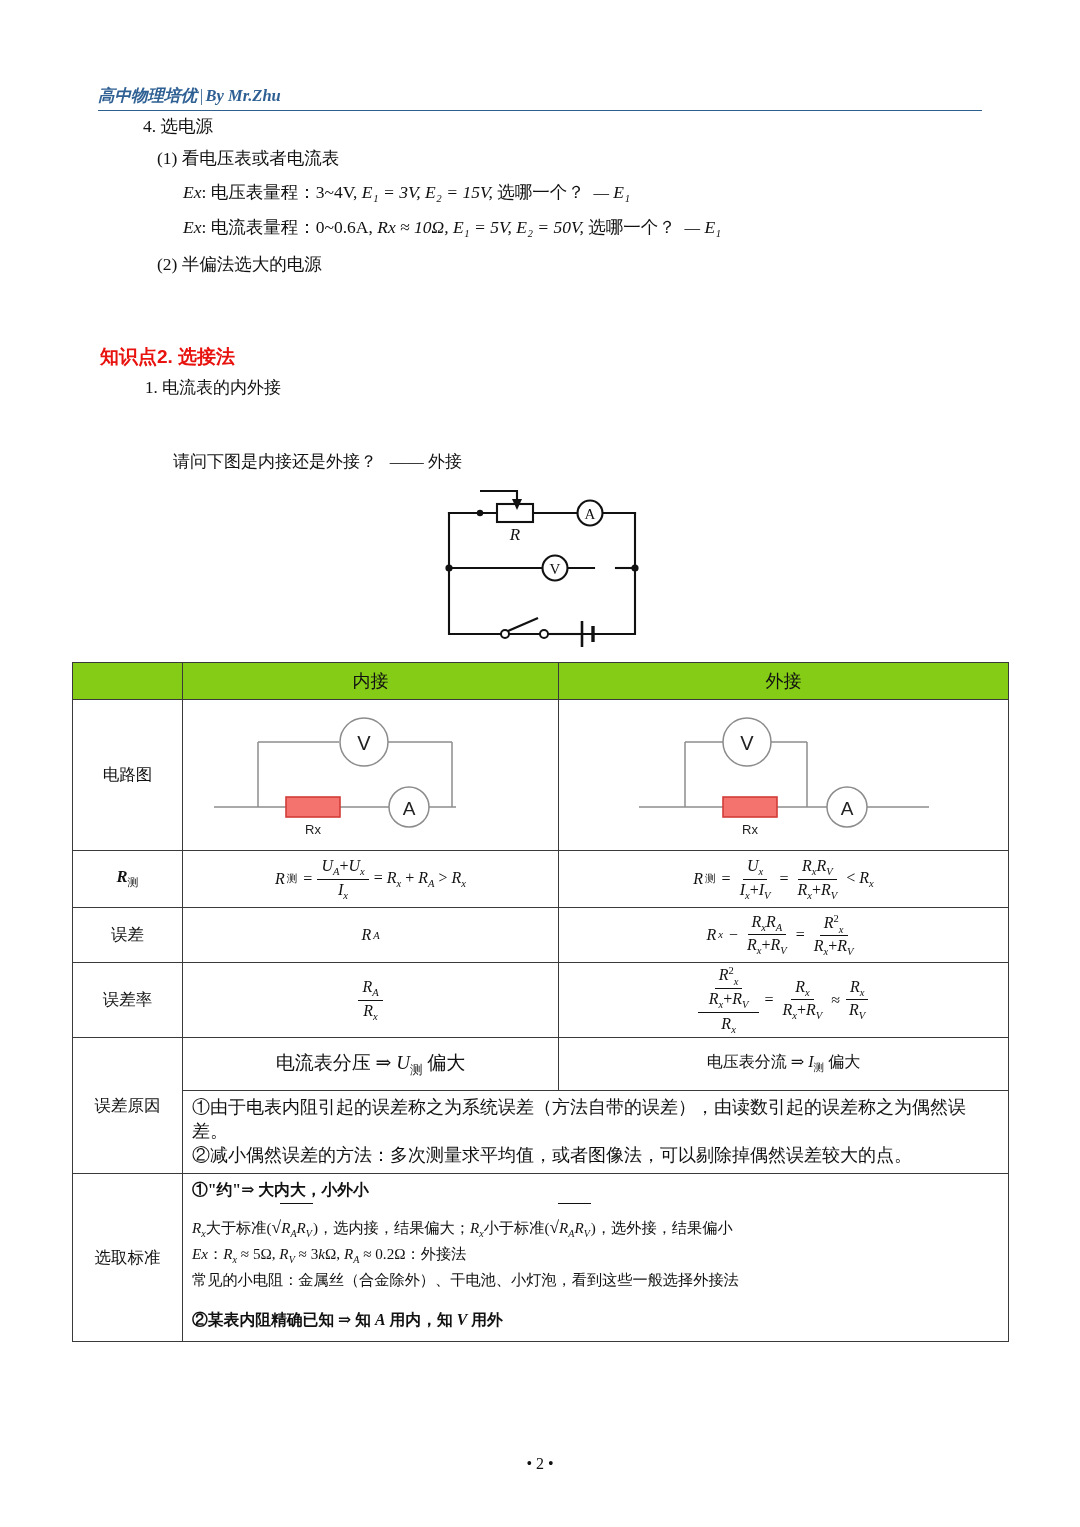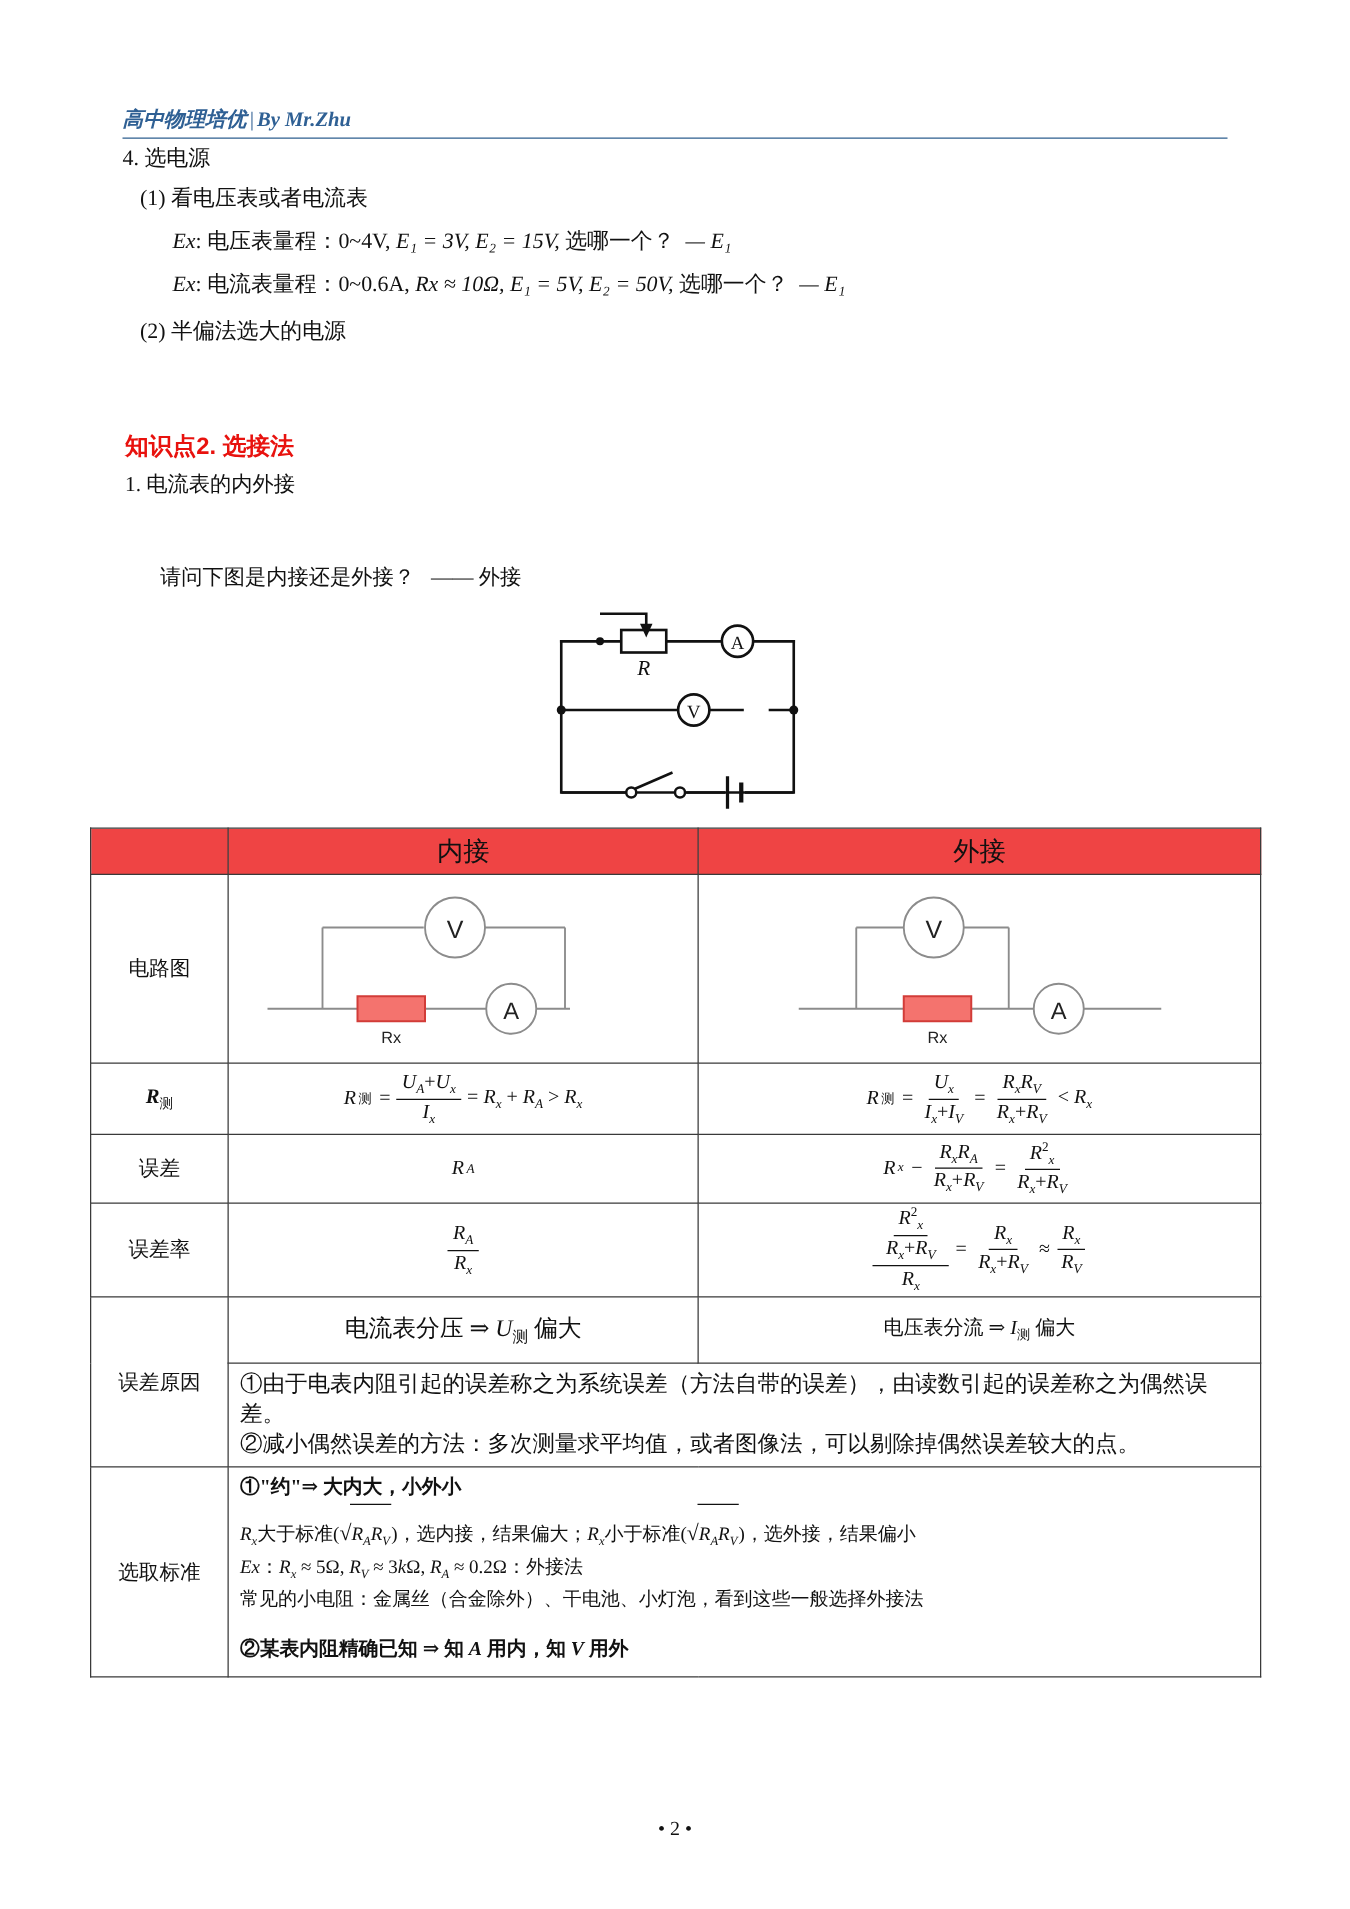--- a/index.html
+++ b/index.html
@@ -56,20 +56,21 @@
   }
   .header-right .sep { font-weight: normal; padding: 0 2px; }
 
   
   .txt {
     position: absolute;
     white-space: nowrap;
     font-size: 17.5px;
     line-height: 1.2;
     color: #111;
+    margin-left: 45px;
   }
   .ital { font-style: italic; }
   .mvar { font-style: italic; font-family: "Liberation Serif", "DejaVu Serif", serif; }
   .uline { text-decoration: underline; text-underline-offset: 3px; }
 
   .kp-title {
     position: absolute;
     left: 100px;
     top: 344px;
     font-family: "Liberation Sans", "DejaVu Sans", sans-serif;
@@ -96,24 +97,24 @@
     table-layout: fixed;
     font-size: 15.5px;
   }
   .tbl td, .tbl th {
     border: 1.1px solid #3a3a3a;
     padding: 0;
     vertical-align: middle;
     text-align: center;
   }
   .tbl .hdr {
-    background: #ef4444;
+    background: #84cc16;
     height: 36px;
     font-weight: normal;
-    font-size: 21px;
+    font-size: 18px;
   }
   .rowlabel {
     width: 110px;
     font-size: 16.5px;
   }
   .cellL { text-align: left; }
 
   .formula {
     font-family: "Liberation Serif", "DejaVu Serif", serif;
     font-size: 16px;
@@ -174,21 +175,21 @@
   <div class="header">
     <div class="header-right">
       <span>高中物理培优</span><span class="sep">|</span><span>By Mr.Zhu</span>
     </div>
   </div>
 
   <div class="txt" style="left:98px; top:116px;">4. 选电源</div>
   <div class="txt" style="left:112px; top:148px;">(1) 看电压表或者电流表</div>
 
   <div class="txt" style="left:138px; top:182px;">
-    <span class="ital">Ex</span><span>: </span><span>电压表量程：0~4V,</span><span>&nbsp;</span><span class="ital">E₁ = 3V,</span><span>&nbsp;</span><span class="ital">E₂ = 15V,</span><span>&nbsp;</span><span>选哪一个？</span><span>&nbsp;&nbsp;</span><span class="ital">— E₁</span>
+    <span class="ital">Ex</span><span>: </span><span>电压表量程：3~4V,</span><span>&nbsp;</span><span class="ital">E₁ = 3V,</span><span>&nbsp;</span><span class="ital">E₂ = 15V,</span><span>&nbsp;</span><span>选哪一个？</span><span>&nbsp;&nbsp;</span><span class="ital">— E₁</span>
   </div>
 
   <div class="txt" style="left:138px; top:217px;">
     <span class="ital">Ex</span><span>: </span><span>电流表量程：0~0.6A,</span><span>&nbsp;</span><span class="ital">Rx ≈ 10Ω,</span><span>&nbsp;</span><span class="ital">E₁ = 5V,</span><span>&nbsp;</span><span class="ital">E₂ = 50V,</span><span>&nbsp;</span><span>选哪一个？</span><span>&nbsp;&nbsp;</span><span class="ital">— E₁</span>
   </div>
 
   <div class="txt" style="left:112px; top:254px;">(2) 半偏法选大的电源</div>
 
   <div class="kp-title">知识点2. 选接法</div>
 

